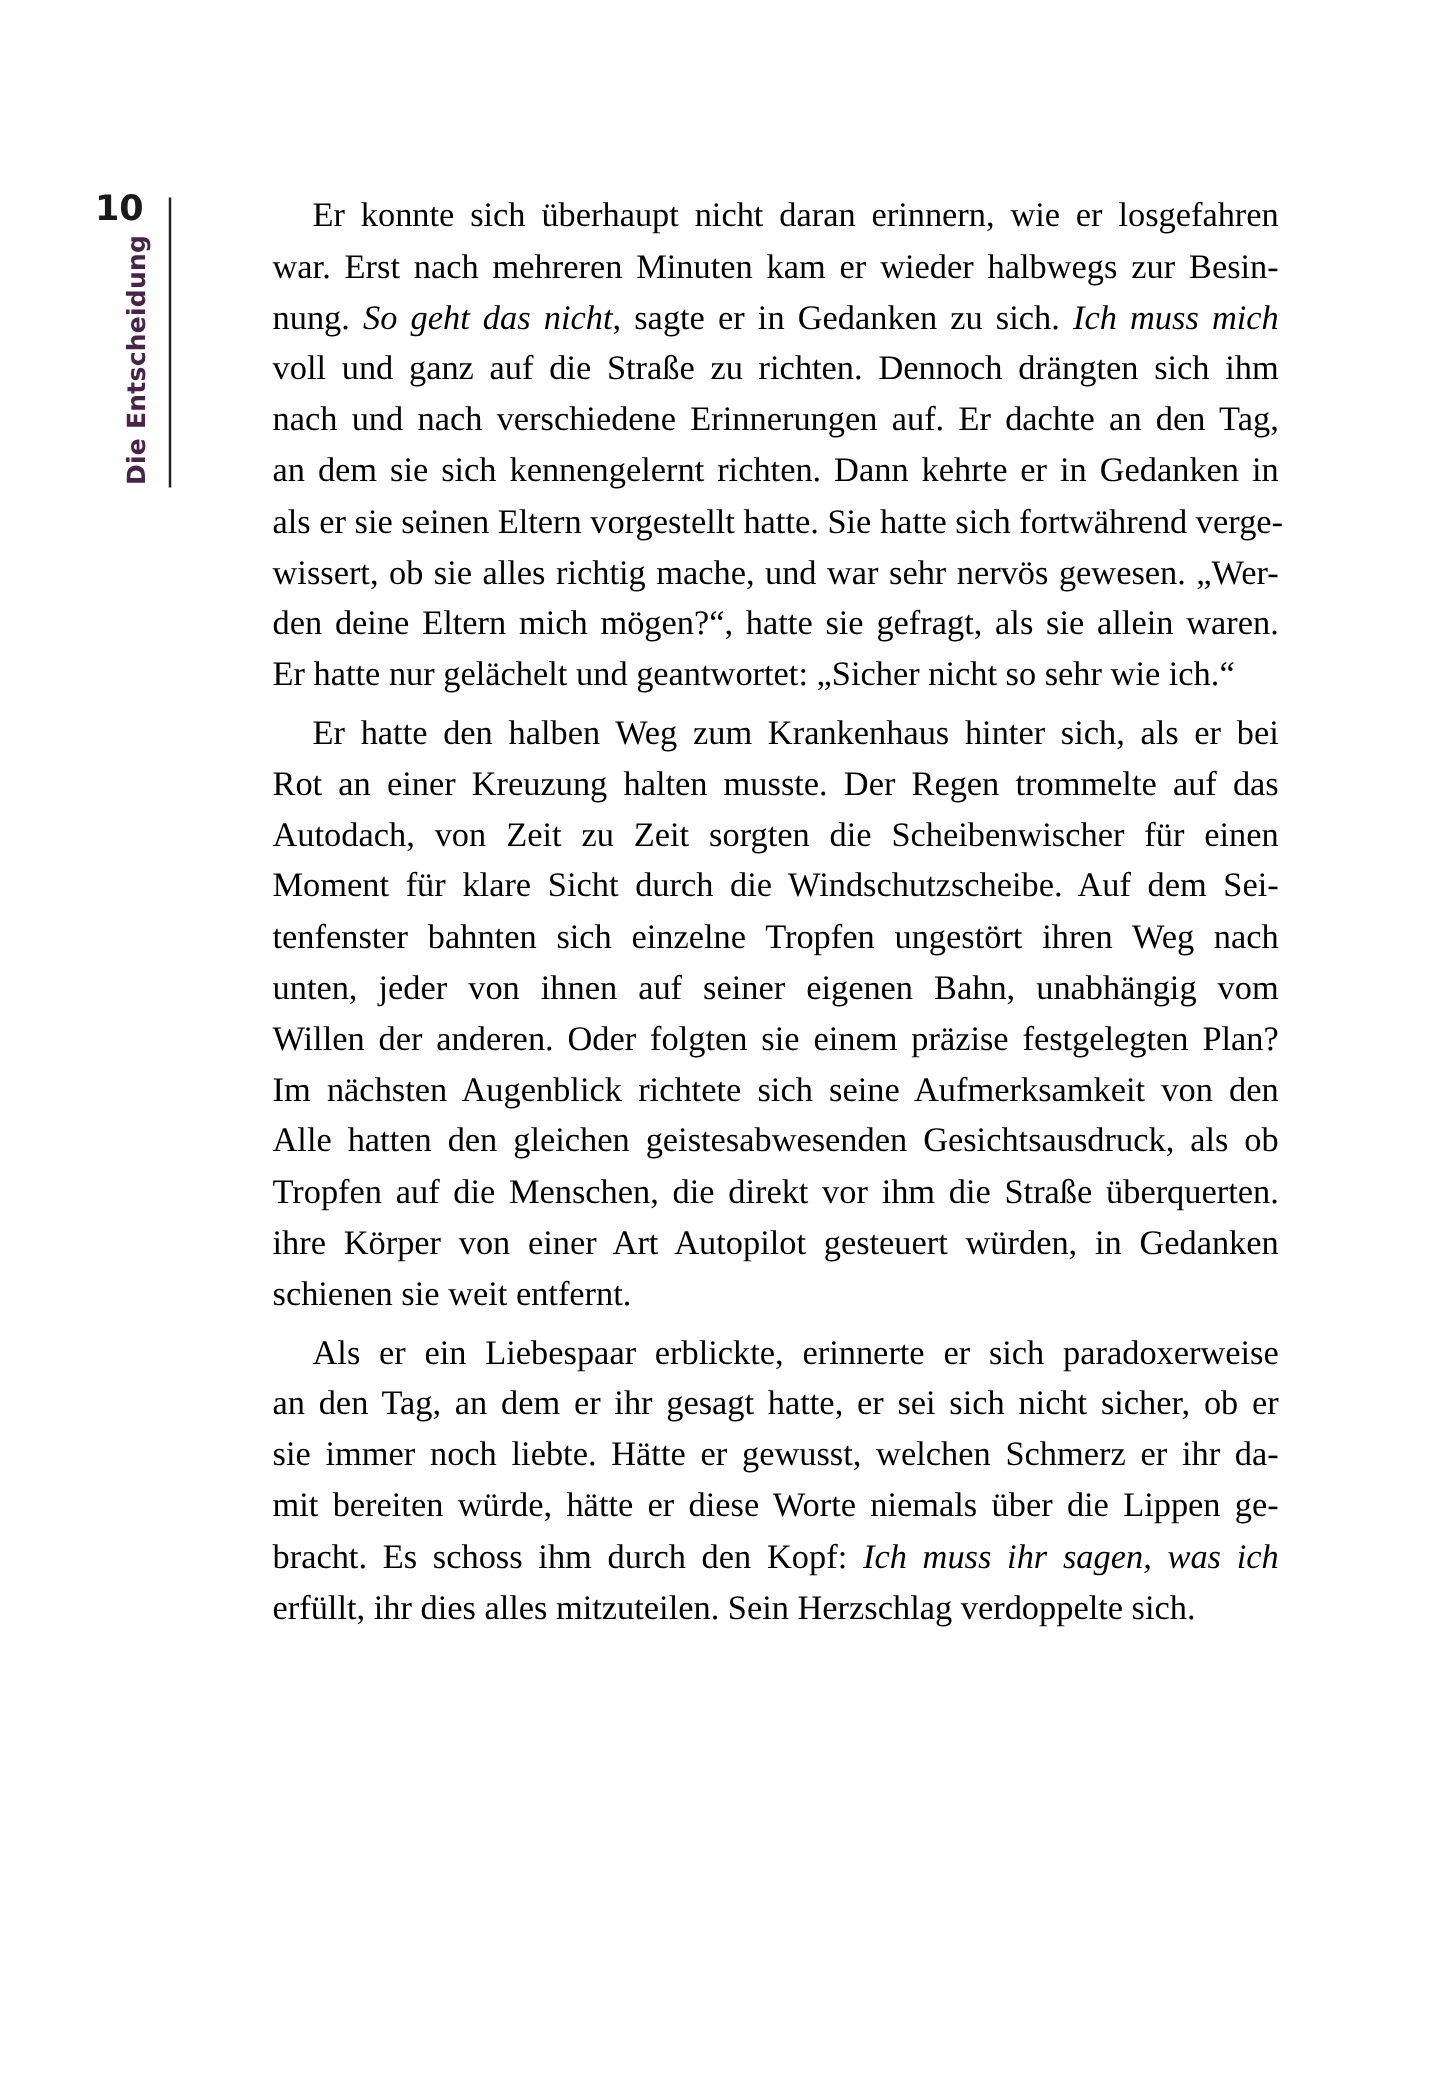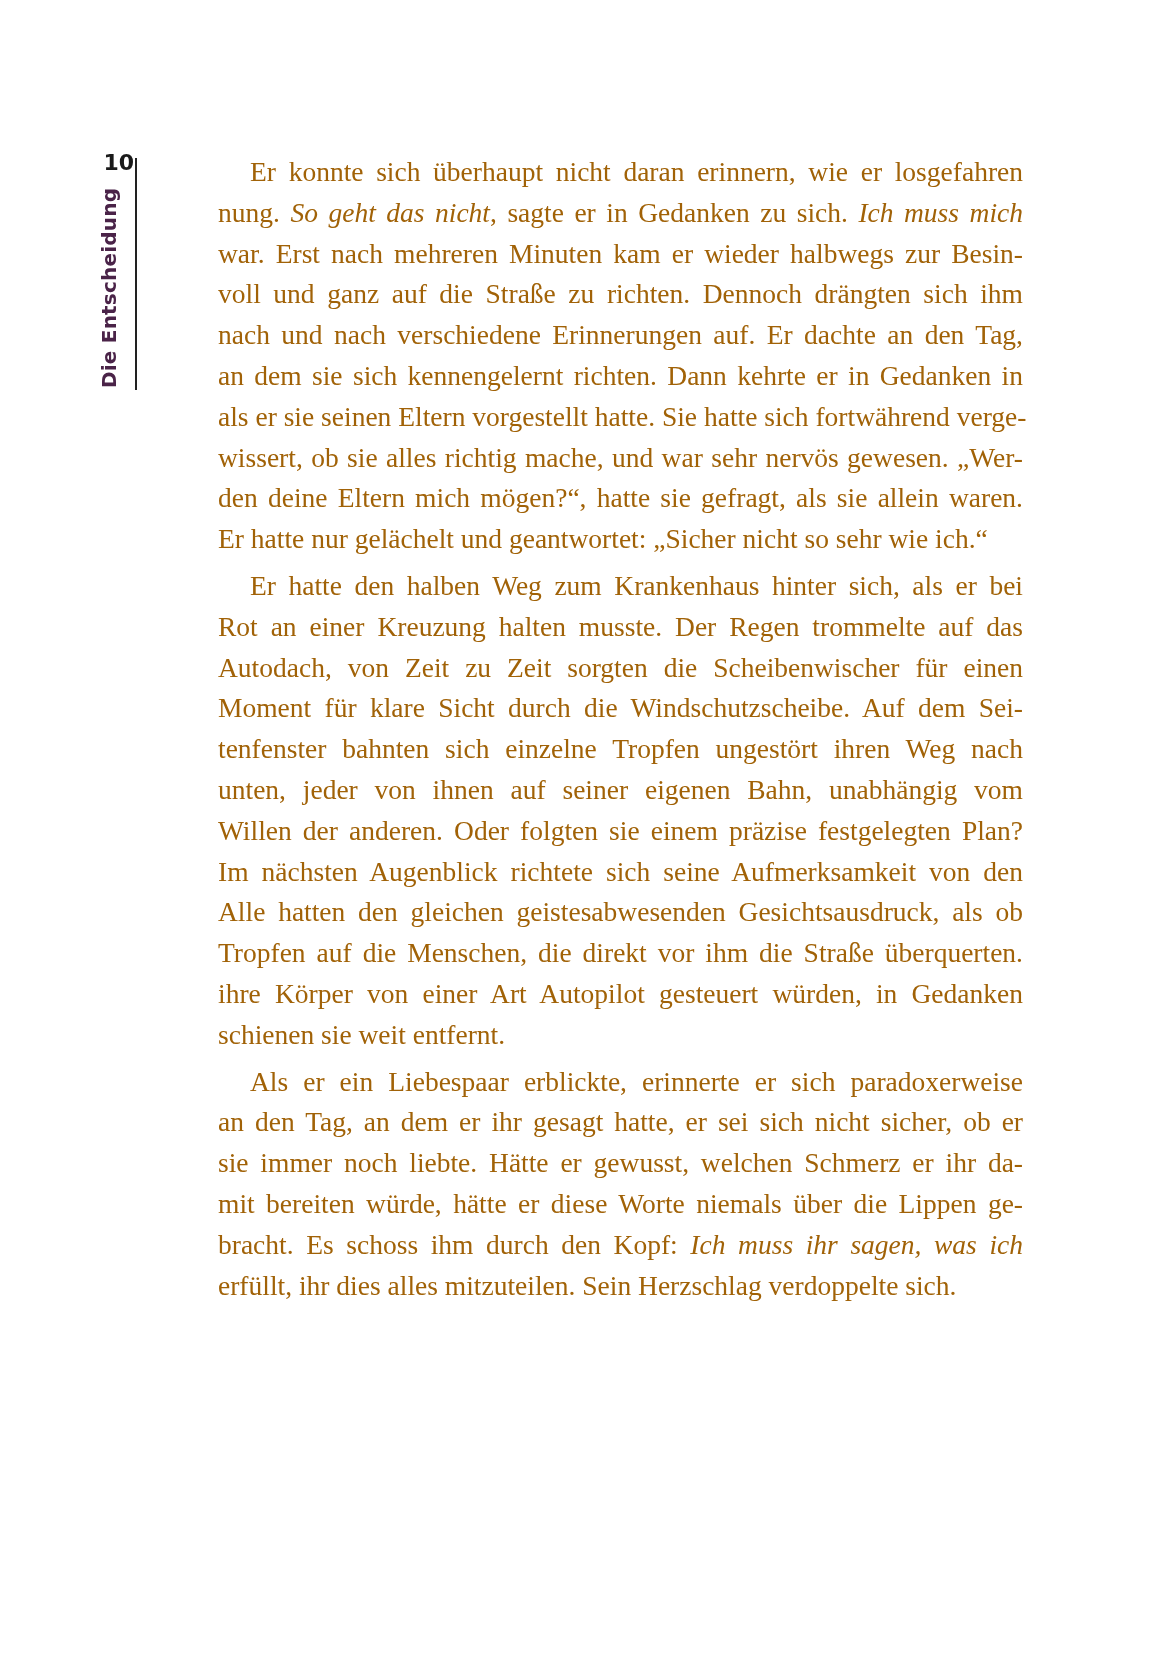--- a/index.html
+++ b/index.html
@@ -1,51 +1,51 @@
 <!DOCTYPE html>
 <html><head>
 <meta charset="utf-8">
 <style>
   html, body { margin: 0; padding: 0; background: #ffffff; }
   body { width: 1159px; height: 1658px; position: relative; overflow: hidden; }
   .page-number {
-    position: absolute; left: 96px; top: 150px; width: 38px; text-align: right;
-    font-family: "DejaVu Sans", sans-serif; font-weight: bold; font-size: 22px; color: #1a1a1a;
+    position: absolute; left: 76px; top: 150px; width: 38px; text-align: right;
+    font-family: "DejaVu Sans", sans-serif; font-weight: bold; font-size: 28px; color: #1a1a1a;
   }
   .rule { position: absolute; left: 135px; top: 158px; width: 1.5px; height: 232px; background: #222; }
   .running-head {
     position: absolute; left: 97px; top: 388px; transform-origin: 0 0; transform: rotate(-90deg);
     font-family: "DejaVu Sans", sans-serif; font-weight: bold; font-size: 20px; color: #4a2348;
     white-space: nowrap; letter-spacing: 0.2px;
   }
   .text-block {
     position: absolute; left: 218px; top: 152px; width: 805px;
-    font-family: "Liberation Serif", "DejaVu Serif", serif; font-size: 27.5px; color: #a16207;
+    font-family: "Liberation Serif", "DejaVu Serif", serif; font-size: 27.5px; color: #000000;
   }
   .line {
     height: 40.8px; line-height: 40.8px; white-space: nowrap;
     text-align: justify; text-align-last: justify;
   }
   .line.last { text-align-last: left; }
   .line.indent { text-indent: 32px; }
   .gap { height: 6px; }
   em { font-style: italic; }
 </style>
 </head>
 <body>
 
 <div class="page-number">10</div>
 <div class="rule"></div>
 <div class="running-head">Die Entscheidung</div>
 
 <div class="text-block" id="text-block">
     <div>
       <div class="line indent"><span>Er konnte sich überhaupt nicht daran erinnern, wie er losgefahren</span></div>
+      <div class="line"><span>war. Erst nach mehreren Minuten kam er wieder halbwegs zur Besin-</span></div>
       <div class="line"><span>nung. </span><em>So geht das nicht</em><span>, sagte er in Gedanken zu sich. </span><em>Ich muss mich</em></div>
-      <div class="line"><span>war. Erst nach mehreren Minuten kam er wieder halbwegs zur Besin-</span></div>
       <div class="line"><span>voll und ganz auf die Straße zu richten. Dennoch drängten sich ihm</span></div>
       <div class="line"><span>nach und nach verschiedene Erinnerungen auf. Er dachte an den Tag,</span></div>
       <div class="line"><span>an dem sie sich kennengelernt richten. Dann kehrte er in Gedanken in</span></div>
       <div class="line"><span>als er sie seinen Eltern vorgestellt hatte. Sie hatte sich fortwährend verge-</span></div>
       <div class="line"><span>wissert, ob sie alles richtig mache, und war sehr nervös gewesen. „Wer-</span></div>
       <div class="line"><span>den deine Eltern mich mögen?“, hatte sie gefragt, als sie allein waren.</span></div>
       <div class="line last"><span>Er hatte nur gelächelt und geantwortet: „Sicher nicht so sehr wie ich.“</span></div>
     </div>
     <div class="gap"></div>
     <div>

